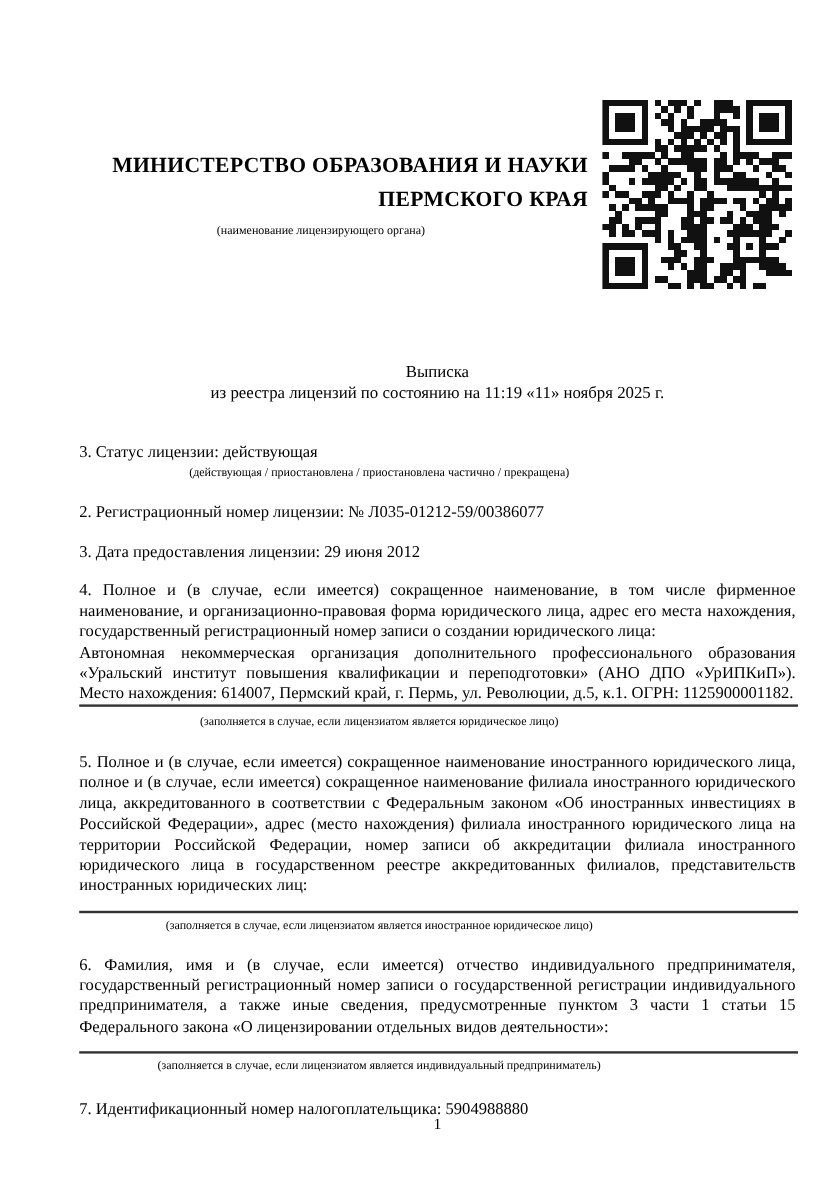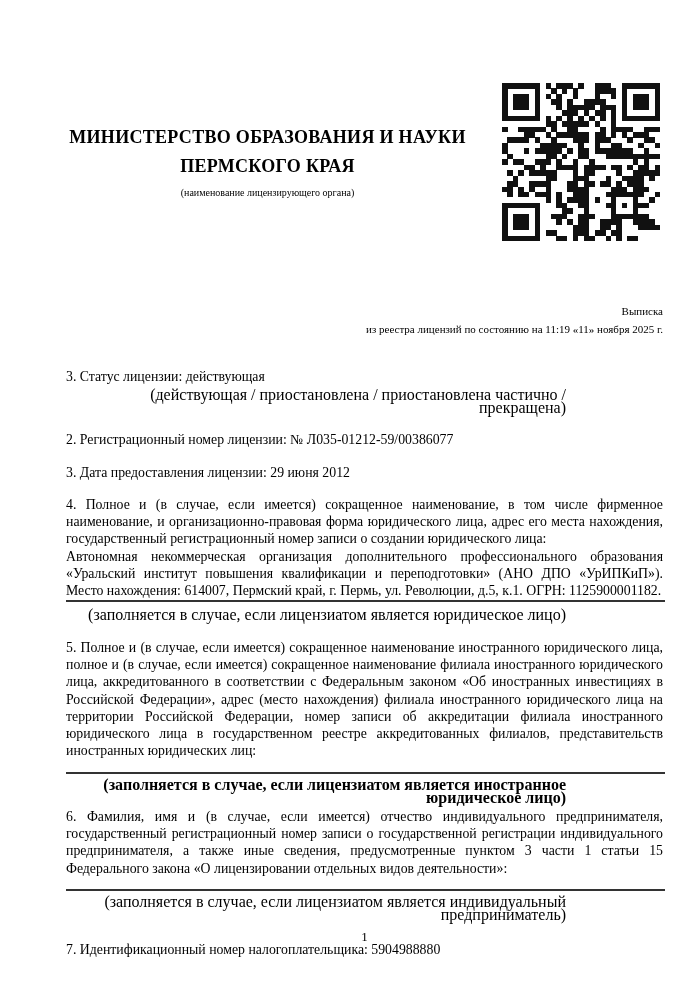--- a/index.html
+++ b/index.html
@@ -3,35 +3,35 @@
 <meta charset="utf-8">
 <style>
   * { margin:0; padding:0; box-sizing:border-box; }
   html,body { background:#fff; }
   body { width:700px; }
   .page {
     position:relative; width:700px; height:989px; background:#fff;
     font-family:"Liberation Serif", serif; color:#000; overflow:hidden;
   }
   .header-text { position:absolute; top:123px; left:45px; width:445px; text-align:center; }
-  .ministry-line { font-weight:bold; font-size:18px; line-height:29px; letter-spacing:0.3px; }
+  .ministry-line { font-weight:bold; font-size:18px; line-height:29px; letter-spacing:0.3px;text-align:right; }
   .org-caption { font-size:10px; line-height:13px; margin-top:5px; }
   .qr { position:absolute; top:83px; left:502px; width:158px; height:158px; }
   .content { position:absolute; top:302px; left:66px; width:597px; }
-  .doc-title { text-align:right; font-size:11px; line-height:18px; }
+  .doc-title { text-align:center; font-size:14px; line-height:18px; }
   .doc-title-block { margin-bottom:30px; }
   .item { font-size:13.8px; line-height:17.3px; text-align:justify; }
-  .caption { font-size:16px; line-height:13px; text-align:right; width:500px; }
+  .caption { font-size:10px; line-height:13px; text-align:center; width:500px; }
   .rule { border-bottom:2px solid #333; width:599px; }
   .blank-field { height:14px; border-bottom:2px solid #333; width:599px; }
   .mb-item1-cap { margin-top:3px; margin-bottom:17px; }
   .mb-item2 { margin-bottom:15px; }
   .mb-item3 { margin-bottom:15px; }
   .mb-item4-cap { margin-top:6px; margin-bottom:18px; }
-  .mb-item5-cap { margin-top:4px; margin-bottom:4px;font-weight:bold; }
+  .mb-item5-cap { margin-top:4px; margin-bottom:17px; }
   .mb-item6-cap { margin-top:4px; margin-bottom:20px;font-family:Liberation Serif, serif; }
   .page-number { position:absolute; top:929px; left:66px; width:597px; text-align:center; font-size:13px; }
 </style>
 </head>
 <body>
 
 <div class="page">
 
   <div class="qr"><svg width="158" height="158" viewBox="0 0 158 158" shape-rendering="crispEdges" fill="#111">
         <rect x="0.00" y="0.00" width="5.50" height="5.50"></rect>

